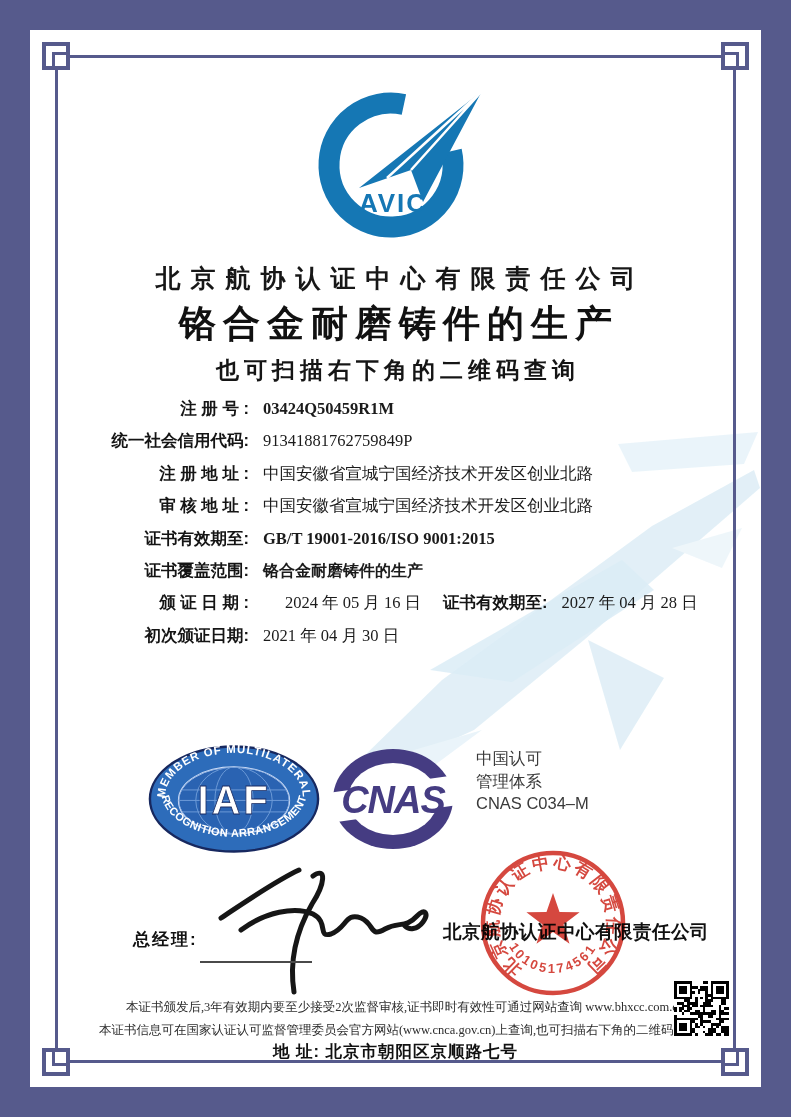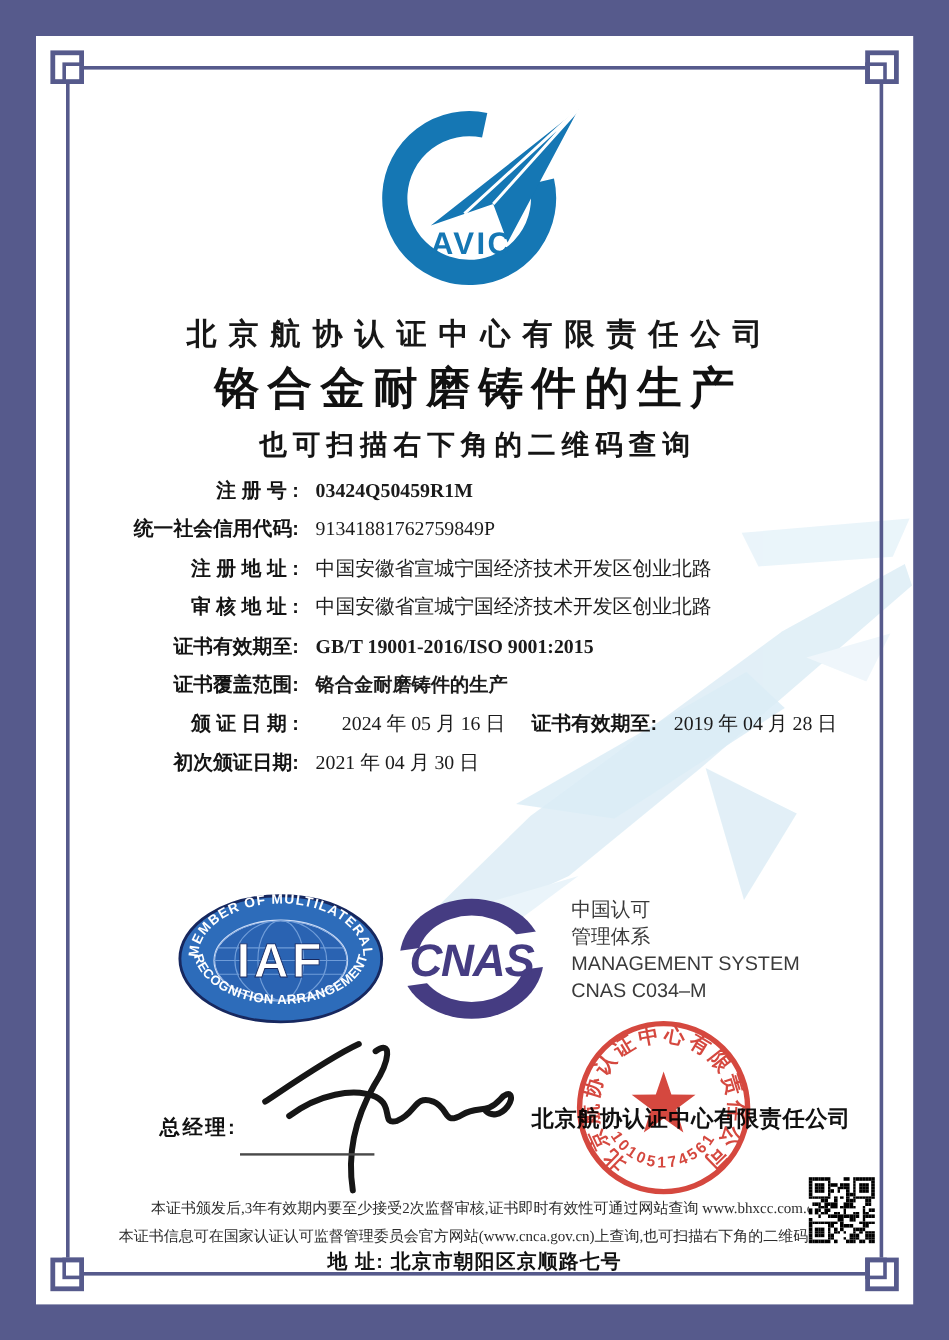--- a/index.html
+++ b/index.html
@@ -120,21 +120,21 @@
       <span class="fvalue b">GB/T 19001-2016/ISO 9001:2015</span>
     </div>
     <div class="frow">
       <span class="flabel">证书覆盖范围:</span>
       <span class="fvalue hei">铬合金耐磨铸件的生产</span>
     </div>
     <div class="frow">
       <span class="flabel">颁 证 日 期 :</span>
       <span class="fvalue" style="width:158px">2024 年 05 月 16 日</span>
       <span class="flabel2">证书有效期至:</span>
-      <span class="fvalue">2019 年 04 月 28 日</span>
+      <span class="fvalue">2027 年 04 月 28 日</span>
     </div>
     <div class="frow">
       <span class="flabel">初次颁证日期:</span>
       <span class="fvalue">2021 年 04 月 30 日</span>
     </div>
   </div>
 
   <svg class="iaf-logo" viewBox="0 0 180 115">
     <defs>
       <path id="iafTop" d="M 20 66 A 72 46 0 1 1 160 66" fill="none"></path>
@@ -167,21 +167,20 @@
       <ellipse cx="67" cy="54" rx="60" ry="50" fill="#453c82"></ellipse>
       <ellipse cx="67" cy="54" rx="45" ry="36" fill="#fff"></ellipse>
       <rect x="-12" y="39" width="158" height="30" fill="#fff" transform="rotate(-8 67 54)"></rect>
     </g>
     <text x="67" y="68" text-anchor="middle" font-family="Liberation Sans, sans-serif" font-size="38" font-weight="bold" font-style="italic" fill="#453c82" letter-spacing="-1">CNAS</text>
   </svg>
 
   <div class="accr">
     <div>中国认可</div>
     <div>管理体系</div>
-    <div>MANAGEMENT SYSTEM</div>
     <div>CNAS C034–M</div>
   </div>
 
   <div class="gm-label">总经理:</div>
   <svg class="signature" viewBox="0 0 238 148">
     <g fill="none" stroke="#161616" stroke-width="5" stroke-linecap="round">
       <path d="M 106 14 C 84 24 52 46 28 62"></path>
       <path d="M 120 20 C 134 10 132 28 119 48 C 104 74 96 104 101 136"></path>
       <path d="M 48 74 C 72 56 102 50 120 58 C 136 66 124 82 138 78 C 154 72 152 56 168 62 C 182 68 176 82 192 73 C 206 65 212 73 224 60 C 232 51 236 58 230 66 C 224 74 216 74 212 70"></path>
     </g>

